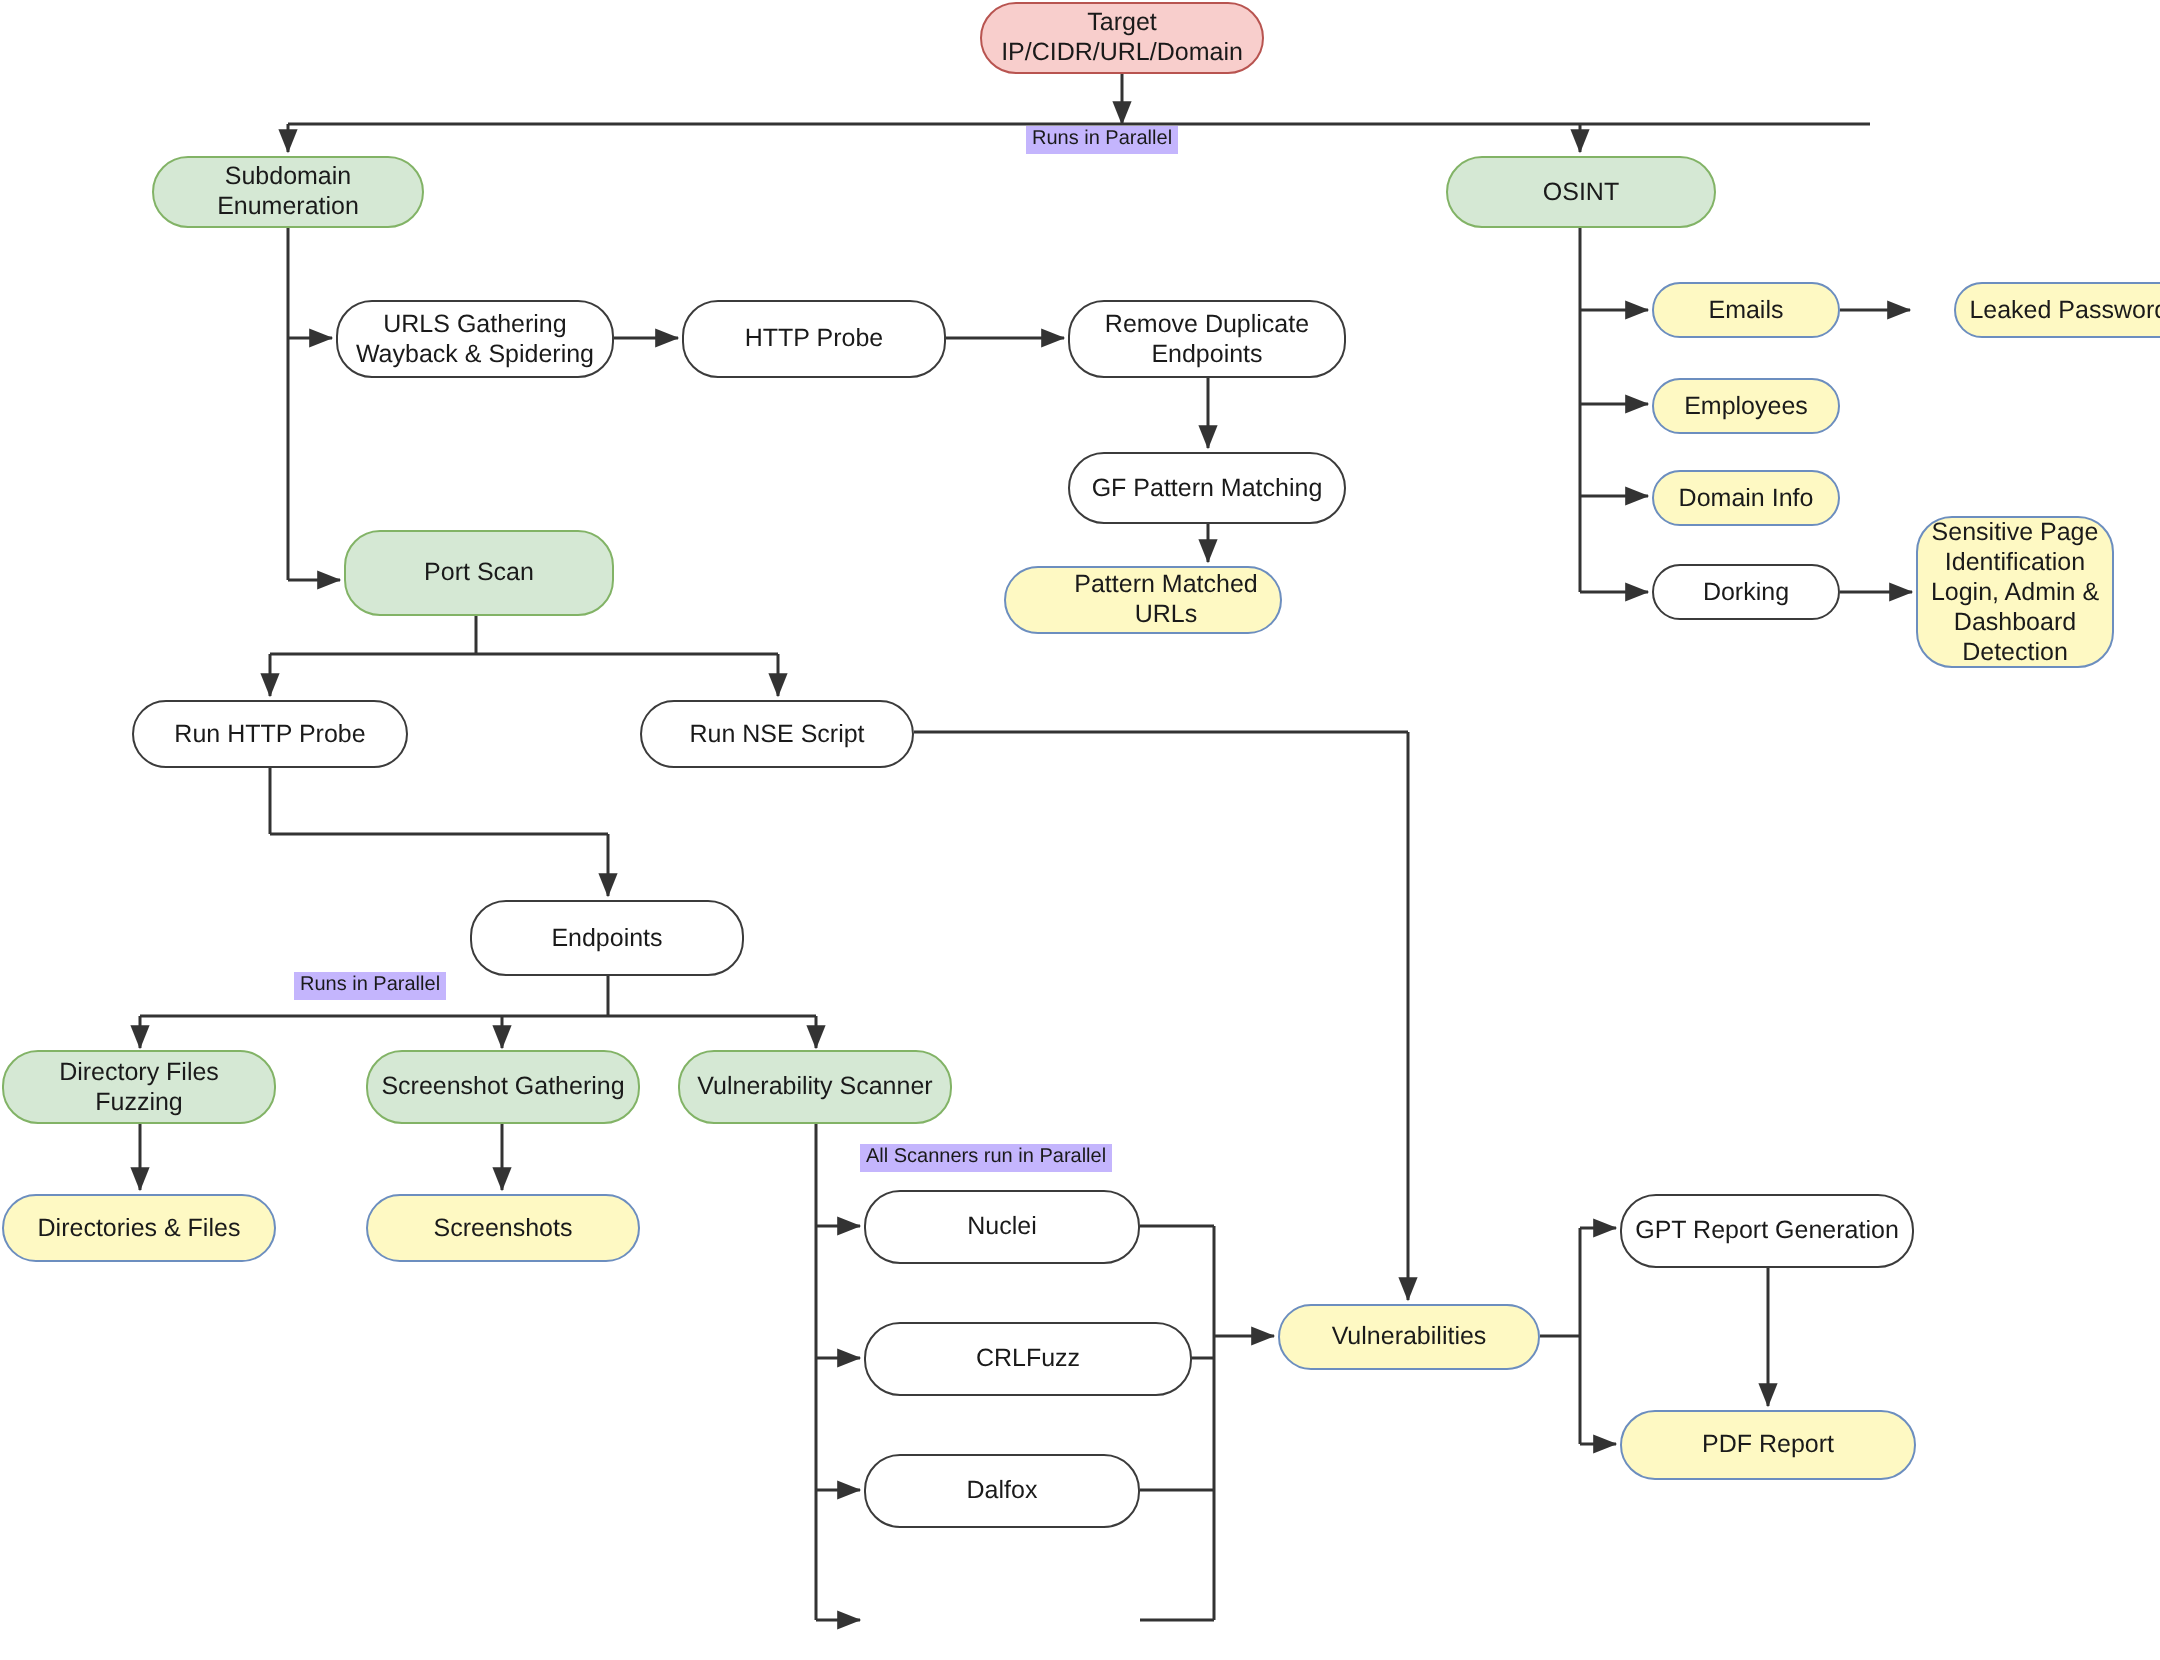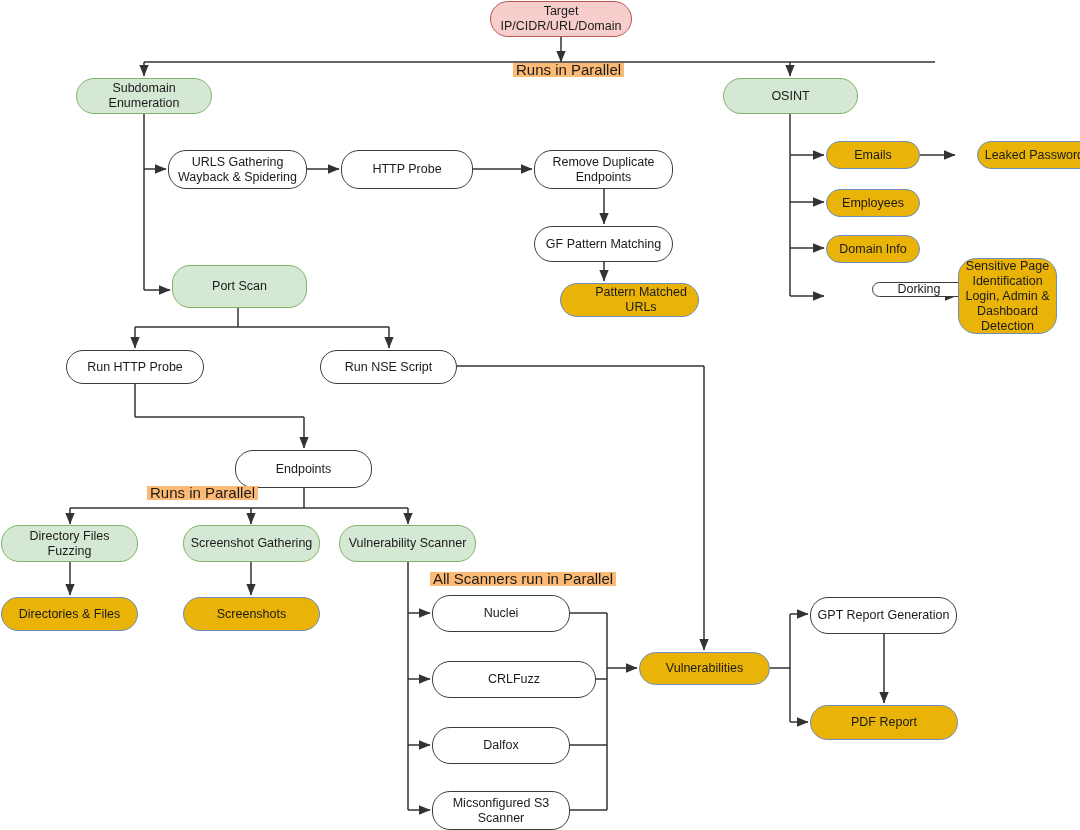--- a/index.html
+++ b/index.html
@@ -41,33 +41,33 @@
   }
   .node.plain {
     background: #ffffff;
     border: 1.3px solid #3b3b3b;
   }
   .node.green {
     background: #d5e8d4;
     border: 1.3px solid #82b366;
   }
   .node.blue {
-    background: #eab308;
+    background: #fef9c3;
     border: 1.3px solid #6c8ebf;
   }
   .node.red {
     background: #f8cecc;
     border: 1.3px solid #b85450;
   }
   .edge-label {
     position: absolute;
-    font-size: 15px;
+    font-size: 10px;
     line-height: 14px;
     color: #1a1a1a;
-    background: #fdba74;
+    background: #c4b5fd;
     padding: 0 3px;
     white-space: nowrap;
     z-index: 3;
   }
 </style>
 </head>
 <body>
 
 <div id="canvas">
 
@@ -167,31 +167,31 @@
   <div class="node plain" style="left:341px; top:150px; width:132px; height:39px;">HTTP Probe</div>
 
   <div class="node plain" style="left:168px; top:150px; width:139px; height:39px;">URLS Gathering
 Wayback &amp; Spidering</div>
 
   <div class="node plain" style="left:534px; top:150px; width:139px; height:39px;">Remove Duplicate
 Endpoints</div>
 
   <div class="node plain" style="left:534px; top:226px; width:139px; height:36px;">GF Pattern Matching</div>
 
-  <div class="node blue" style="left:560px; top:283px; width:139px; height:34px;padding-left:27px;">Pattern Matched URLs</div>
+  <div class="node blue" style="left:502px; top:283px; width:139px; height:34px;padding-left:27px;">Pattern Matched URLs</div>
 
   <div class="node blue" style="left:826px; top:141px; width:94px; height:28px;">Emails</div>
 
   <div class="node blue" style="left:977px; top:141px; width:121px; height:28px;">Leaked Passwords</div>
 
   <div class="node blue" style="left:826px; top:189px; width:94px; height:28px;">Employees</div>
 
   <div class="node blue" style="left:826px; top:235px; width:94px; height:28px;">Domain Info</div>
 
-  <div class="node plain" style="left:872px; top:282px; width:94px; height:15px;">Dorking</div>
+  <div class="node plain" style="left:826px; top:282px; width:94px; height:28px;">Dorking</div>
 
   <div class="node blue" style="left:958px; top:258px; width:99px; height:76px;">Sensitive Page
 Identification
 Login, Admin &amp;
 Dashboard Detection</div>
 
   <div class="node green" style="left:172px; top:265px; width:135px; height:43px;">Port Scan</div>
 
   <div class="node plain" style="left:66px; top:350px; width:138px; height:34px;">Run HTTP Probe</div>
 
@@ -208,22 +208,20 @@
   <div class="node blue" style="left:1px; top:597px; width:137px; height:34px;">Directories &amp; Files</div>
 
   <div class="node blue" style="left:183px; top:597px; width:137px; height:34px;">Screenshots</div>
 
   <div class="node plain" style="left:432px; top:595px; width:138px; height:37px;">Nuclei</div>
 
   <div class="node plain" style="left:432px; top:661px; width:164px; height:37px;">CRLFuzz</div>
 
   <div class="node plain" style="left:432px; top:727px; width:138px; height:37px;">Dalfox</div>
 
-  <div class="node plain" style="left:432px; top:791px; width:138px; height:39px;">Micsonfigured S3
-Scanner</div>
 
   <div class="node blue" style="left:639px; top:652px; width:131px; height:33px;">Vulnerabilities</div>
 
   <div class="node plain" style="left:810px; top:597px; width:147px; height:37px;">GPT Report Generation</div>
 
   <div class="node blue" style="left:810px; top:705px; width:148px; height:35px;text-align:right;">PDF Report</div>
 
   <div class="edge-label" style="left:513px; top:63px;">Runs in Parallel</div>
 
   <div class="edge-label" style="left:147px; top:486px;">Runs in Parallel</div>

